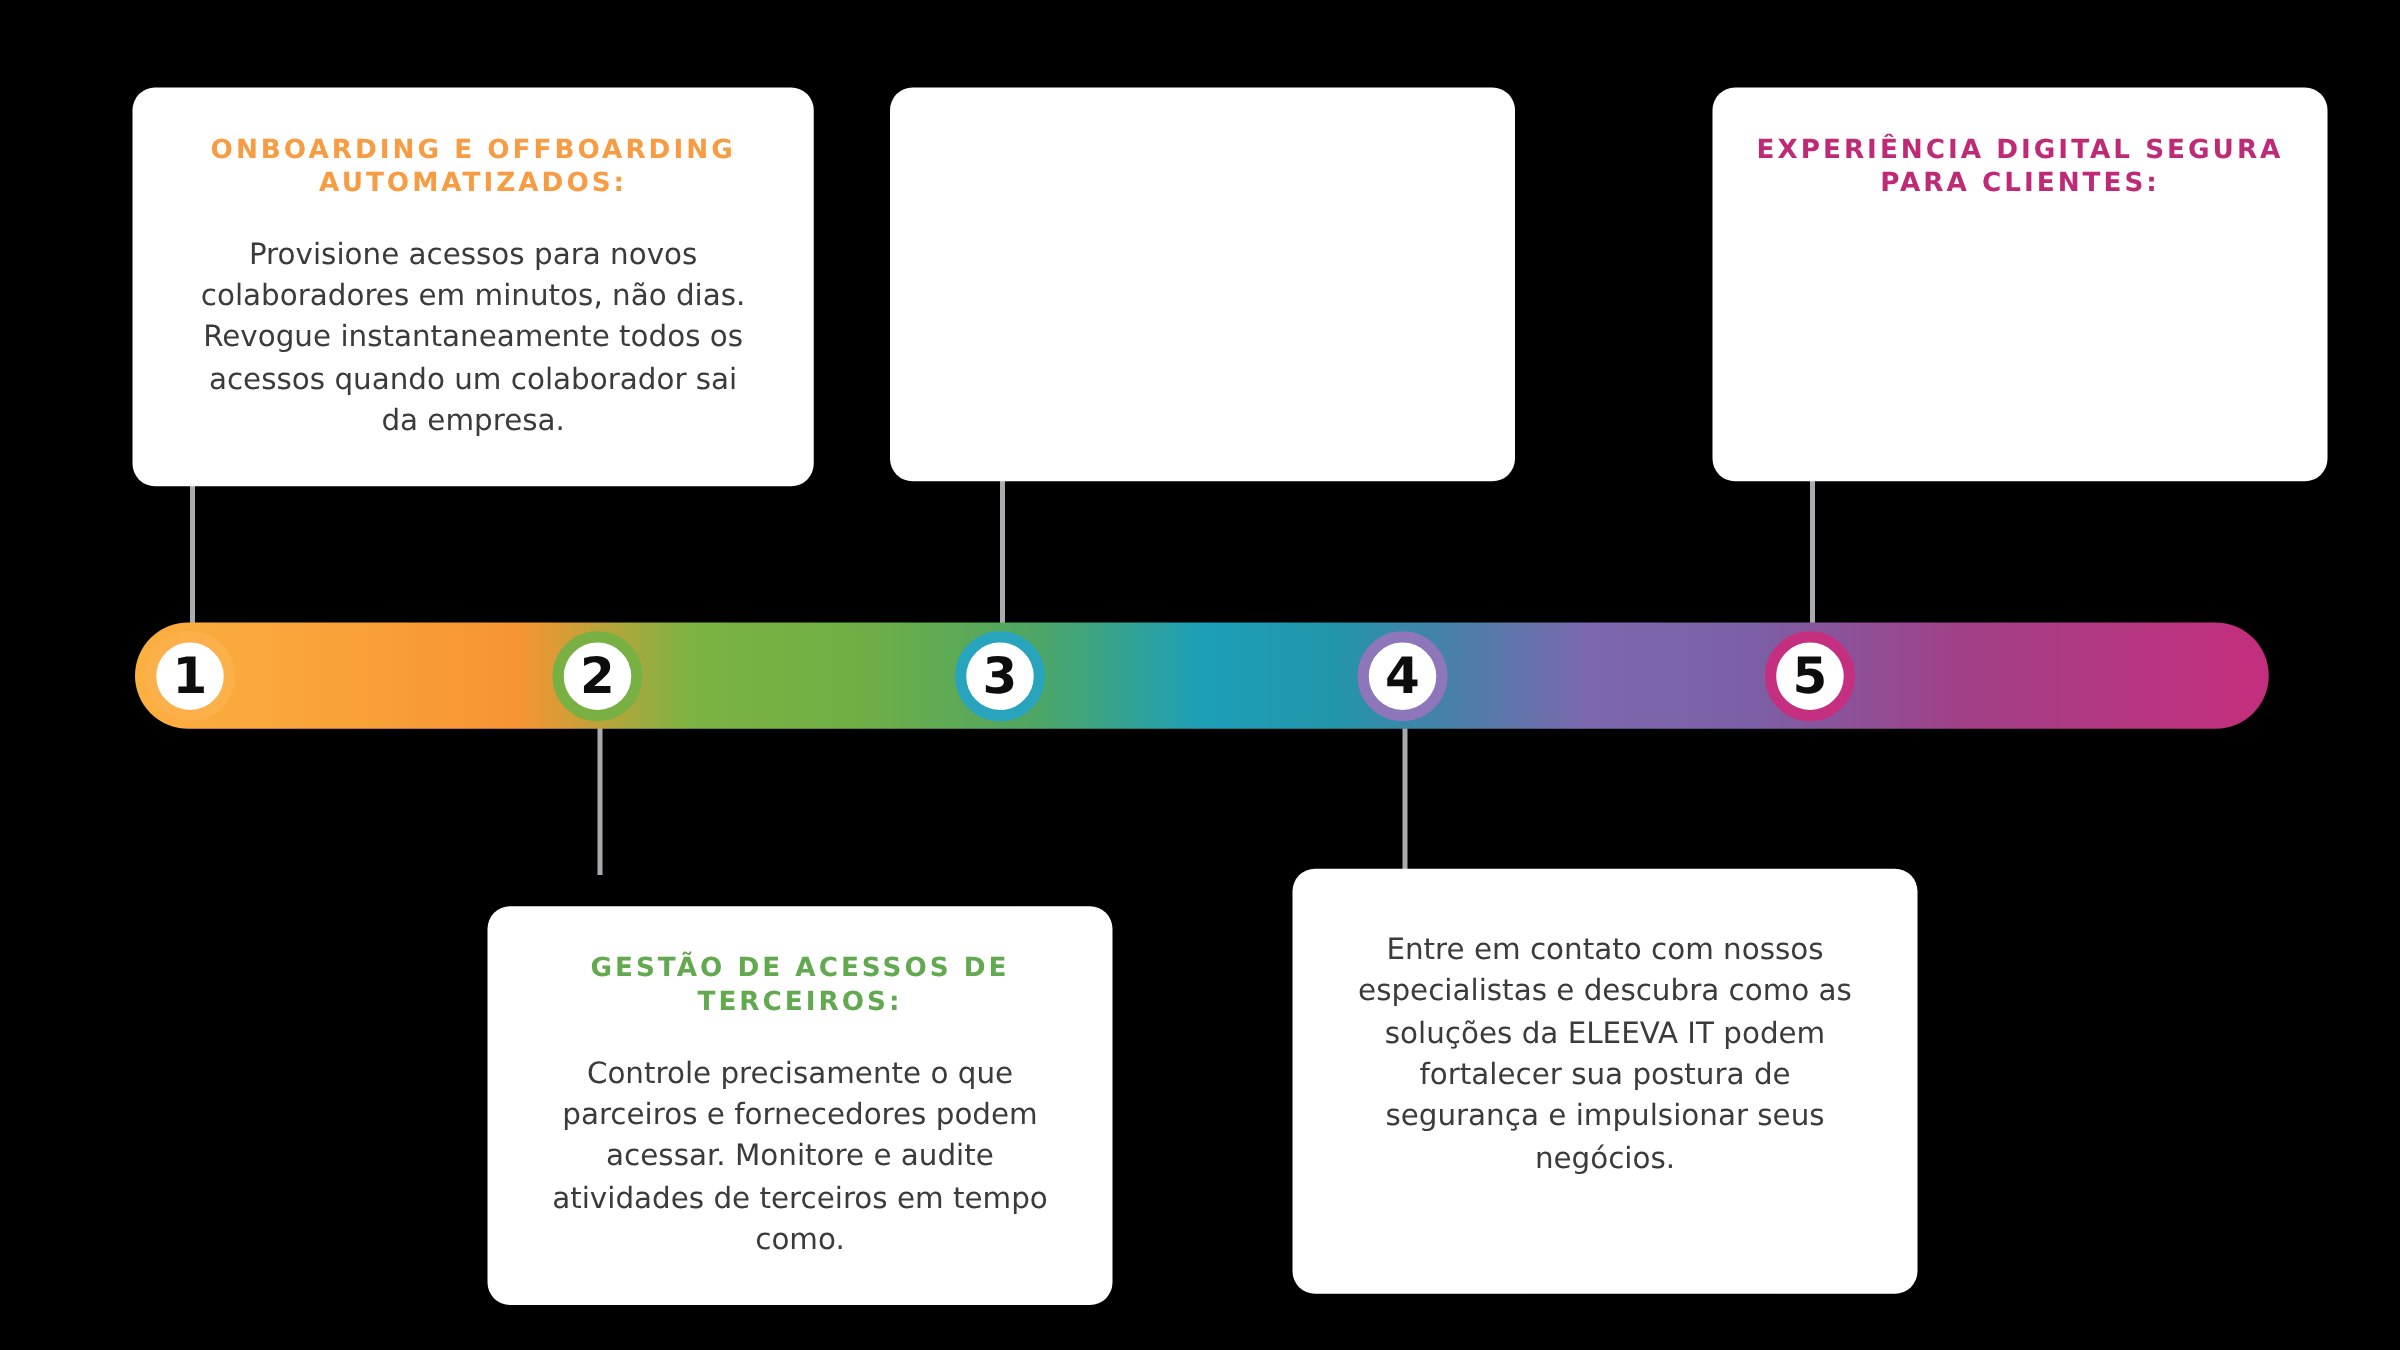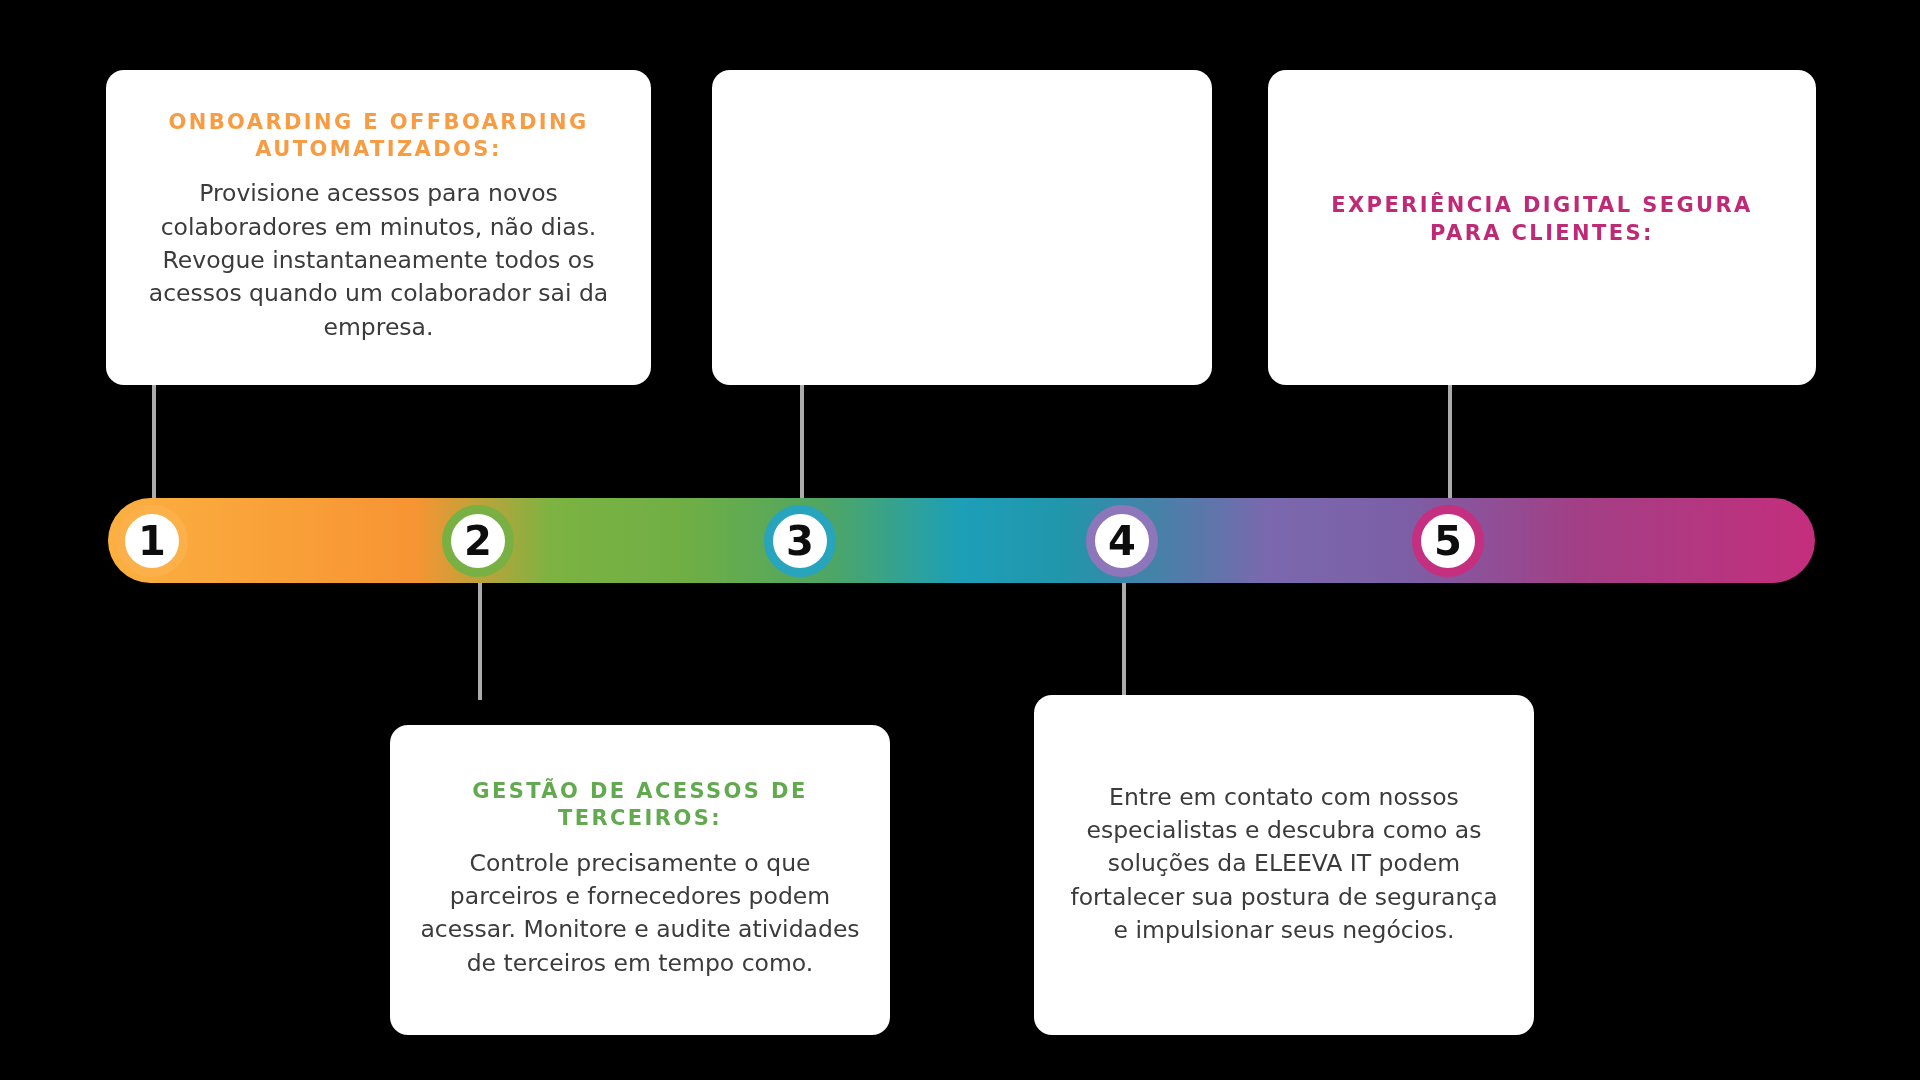--- a/index.html
+++ b/index.html
@@ -23,51 +23,51 @@
     height: 1080px;
     background: #000000;
   }
 
   
   .card {
     position: absolute;
     background: #ffffff;
     border-radius: 18px;
     box-sizing: border-box;
-    padding: 22px 26px 24px 26px;
+    padding: 36px 26px 24px 26px;
     display: flex;
     flex-direction: column;
     align-items: center;
-    justify-content: center;
+    justify-content: flex-start;
   }
 
   .card-title {
     font-size: 21px;
     font-weight: 700;
     letter-spacing: 2.4px;
     line-height: 1.30;
     text-align: center;
     text-transform: uppercase;
     margin: 0 0 14px 0;
     white-space: pre-line;
   }
 
   .card-body {
     font-size: 23.5px;
     font-weight: 400;
     line-height: 1.42;
     text-align: center;
     color: #3b3b3b;
-    margin: 0;
+    margin: 12px;
   }
 
   
   #card-1 { left: 106px;  top: 70px;  width: 545px;  min-height: 315px; }
   #card-2 { left: 712px;  top: 70px;  width: 500px;  min-height: 315px; }
-  #card-3 { left: 1268px; top: 70px;  width: 548px;  min-height: 315px; }
+  #card-3 { left: 1370px; top: 70px;  width: 492px;  min-height: 315px; }
   #card-4 { left: 390px;  top: 725px; width: 500px;  min-height: 310px; }
   #card-5 { left: 1034px; top: 695px; width: 500px;  min-height: 340px; }
 
   #card-1 .card-body { padding: 0 6px; }
   #card-5 .card-title { margin-bottom: 16px; }
 
   
   .connector {
     position: absolute;
     width: 4px;

